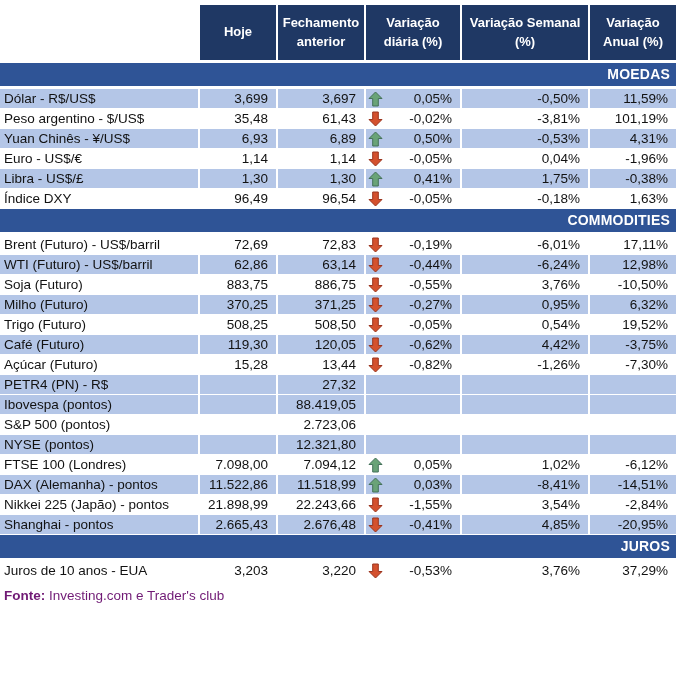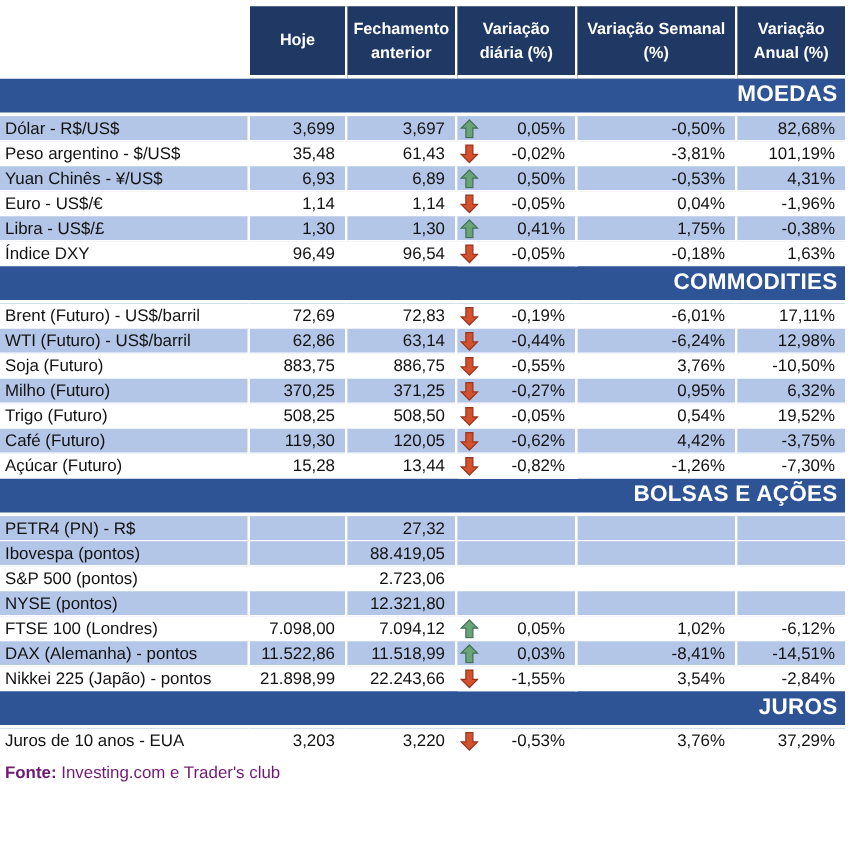--- a/index.html
+++ b/index.html
@@ -28,21 +28,21 @@
     border-bottom: 3px solid #ffffff;
     padding: 2px 3px;
     line-height: 1.4;
   }
   thead th.corner { background: transparent; }
   thead th:last-child { border-right: none; }
   tr.section-row td {
     background: #2F5496;
     color: #ffffff;
     font-weight: bold;
-    font-size: 18px;
+    font-size: 14px;
     height: 26px;
     padding: 2px 6px 4px 6px;
     vertical-align: middle;
     border-bottom: 3px solid #ffffff;
     letter-spacing: 0.2px;
   }
   tbody td {
     font-size: 13.5px;
     color: #121212;
     height: 20px;
@@ -100,21 +100,21 @@
           <td colspan="6">MOEDAS</td>
         </tr>
         <tr class="shaded">
           <td class="label-cell">Dólar - R$/US$</td>
           <td>3,699</td>
           <td>3,697</td>
           <td class="diaria-cell"><span class="arrow"><svg width="15" height="16" viewBox="0 0 15 16">
                 <path d="M7.5 1 L14 7.5 H10.3 V15 H4.7 V7.5 H1 Z" fill="#69A377" stroke="#44715A" stroke-width="1"></path>
               </svg></span><span>0,05%</span></td>
           <td>-0,50%</td>
-          <td>82,68%</td>
+          <td>11,59%</td>
         </tr>
         <tr class="">
           <td class="label-cell">Peso argentino - $/US$</td>
           <td>35,48</td>
           <td>61,43</td>
           <td class="diaria-cell"><span class="arrow"><svg width="15" height="16" viewBox="0 0 15 16">
                 <path d="M7.5 15 L1 8.5 H4.7 V1 H10.3 V8.5 H14 Z" fill="#D4512E" stroke="#9A341E" stroke-width="1"></path>
               </svg></span><span>-0,02%</span></td>
           <td>-3,81%</td>
           <td>101,19%</td>
@@ -225,23 +225,20 @@
         <tr class="">
           <td class="label-cell">Açúcar (Futuro)</td>
           <td>15,28</td>
           <td>13,44</td>
           <td class="diaria-cell"><span class="arrow"><svg width="15" height="16" viewBox="0 0 15 16">
                 <path d="M7.5 15 L1 8.5 H4.7 V1 H10.3 V8.5 H14 Z" fill="#D4512E" stroke="#9A341E" stroke-width="1"></path>
               </svg></span><span>-0,82%</span></td>
           <td>-1,26%</td>
           <td>-7,30%</td>
         </tr>
-        <tr class="section-row">
-          <td colspan="6">BOLSAS E AÇÕES</td>
-        </tr>
         <tr class="shaded">
           <td class="label-cell">PETR4 (PN) - R$</td>
           <td></td>
           <td>27,32</td>
           <td class="diaria-cell"><span></span></td>
           <td></td>
           <td></td>
         </tr>
         <tr class="shaded">
           <td class="label-cell">Ibovespa (pontos)</td>
@@ -289,20 +286,30 @@
         </tr>
         <tr class="">
           <td class="label-cell">Nikkei 225 (Japão) - pontos</td>
           <td>21.898,99</td>
           <td>22.243,66</td>
           <td class="diaria-cell"><span class="arrow"><svg width="15" height="16" viewBox="0 0 15 16">
                 <path d="M7.5 15 L1 8.5 H4.7 V1 H10.3 V8.5 H14 Z" fill="#D4512E" stroke="#9A341E" stroke-width="1"></path>
               </svg></span><span>-1,55%</span></td>
           <td>3,54%</td>
           <td>-2,84%</td>
+        </tr>
+        <tr class="shaded">
+          <td class="label-cell">Shanghai - pontos</td>
+          <td>2.665,43</td>
+          <td>2.676,48</td>
+          <td class="diaria-cell"><span class="arrow"><svg width="15" height="16" viewBox="0 0 15 16">
+                <path d="M7.5 15 L1 8.5 H4.7 V1 H10.3 V8.5 H14 Z" fill="#D4512E" stroke="#9A341E" stroke-width="1"></path>
+              </svg></span><span>-0,41%</span></td>
+          <td>4,85%</td>
+          <td>-20,95%</td>
         </tr>
         <tr class="section-row">
           <td colspan="6">JUROS</td>
         </tr>
         <tr class="">
           <td class="label-cell">Juros de 10 anos - EUA</td>
           <td>3,203</td>
           <td>3,220</td>
           <td class="diaria-cell"><span class="arrow"><svg width="15" height="16" viewBox="0 0 15 16">
                 <path d="M7.5 15 L1 8.5 H4.7 V1 H10.3 V8.5 H14 Z" fill="#D4512E" stroke="#9A341E" stroke-width="1"></path>

